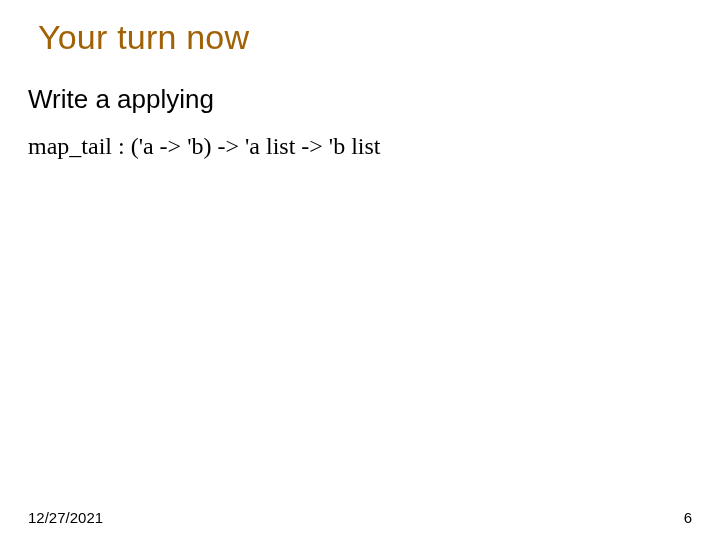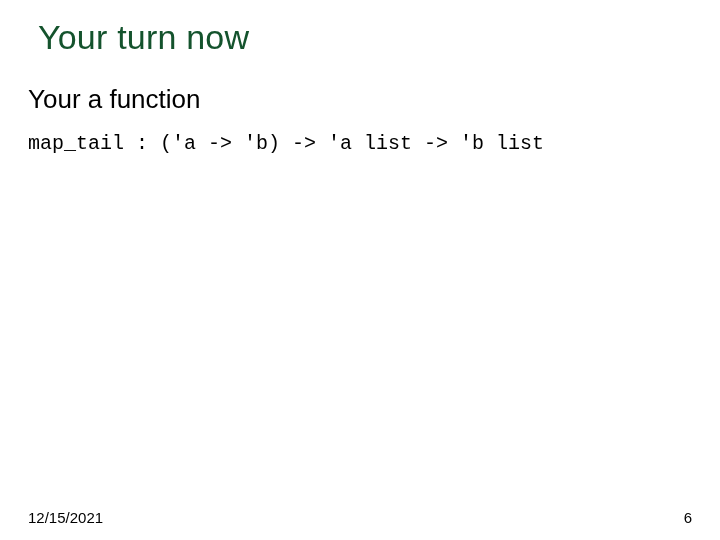--- a/index.html
+++ b/index.html
@@ -1,31 +1,31 @@
 <!DOCTYPE html>
 <html><head>
 <meta charset="utf-8">
 <style>
   * { margin: 0; padding: 0; box-sizing: border-box; }
   html, body { width: 720px; height: 540px; background: #fff; font-family: Arial, Helvetica, sans-serif; color: #000; }
   .slide { position: relative; width: 720px; height: 540px; padding: 18px 28px 0 28px; }
-  .title { color: #14532d; font-size: 34px; font-weight: 400; margin-left: 10px; margin-bottom: 26px; letter-spacing: 0.2px; }
+  .title { color: #a16207; font-size: 34px; font-weight: 400; margin-left: 10px; margin-bottom: 26px; letter-spacing: 0.2px; }
   .body-text { font-size: 26px; line-height: 1.28; margin-bottom: 14px; }
-  .code { font-family: Liberation Mono, monospace; font-size: 20px; line-height: 1.35; margin-bottom: 14px; white-space: pre; }
+  .code { font-family: Liberation Serif, serif; font-size: 24px; line-height: 1.35; margin-bottom: 14px; white-space: pre; }
   .footer { position: absolute; bottom: 14px; left: 28px; right: 28px; display: flex; justify-content: space-between; font-size: 15px; }
 </style>
 </head>
 <body>
 
 <div class="slide">
   <h1 class="title">Your turn now</h1>
 
-  <p class="body-text">Your a function</p>
+  <p class="body-text">Write a applying</p>
 
   <div class="code">map_tail : ('a -&gt; 'b) -&gt; 'a list -&gt; 'b list</div>
 
 
 
   <div class="footer">
-    <span>12/15/2021</span>
+    <span>12/27/2021</span>
     <span>6</span>
   </div>
 </div>
 
 </body></html>

